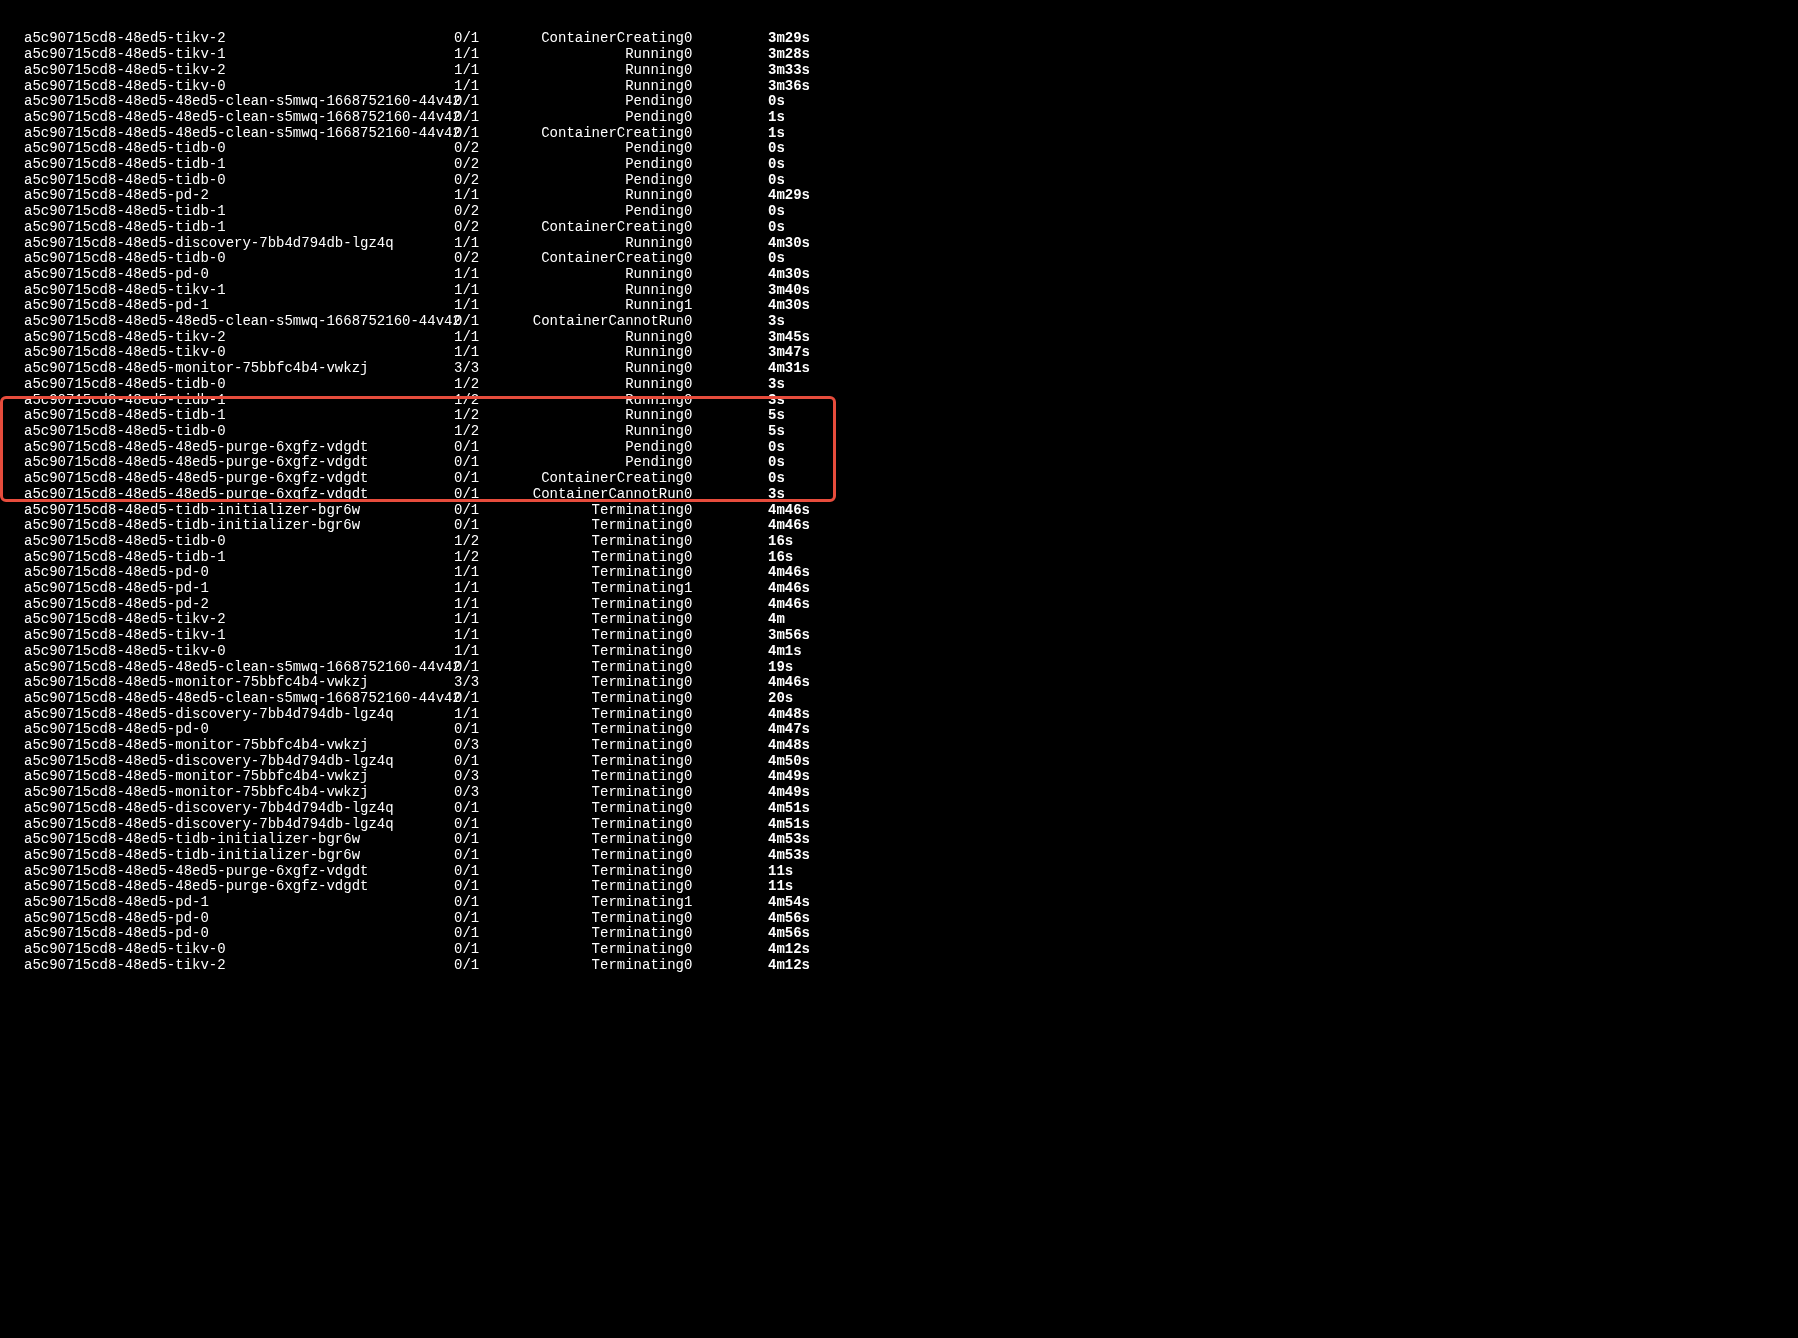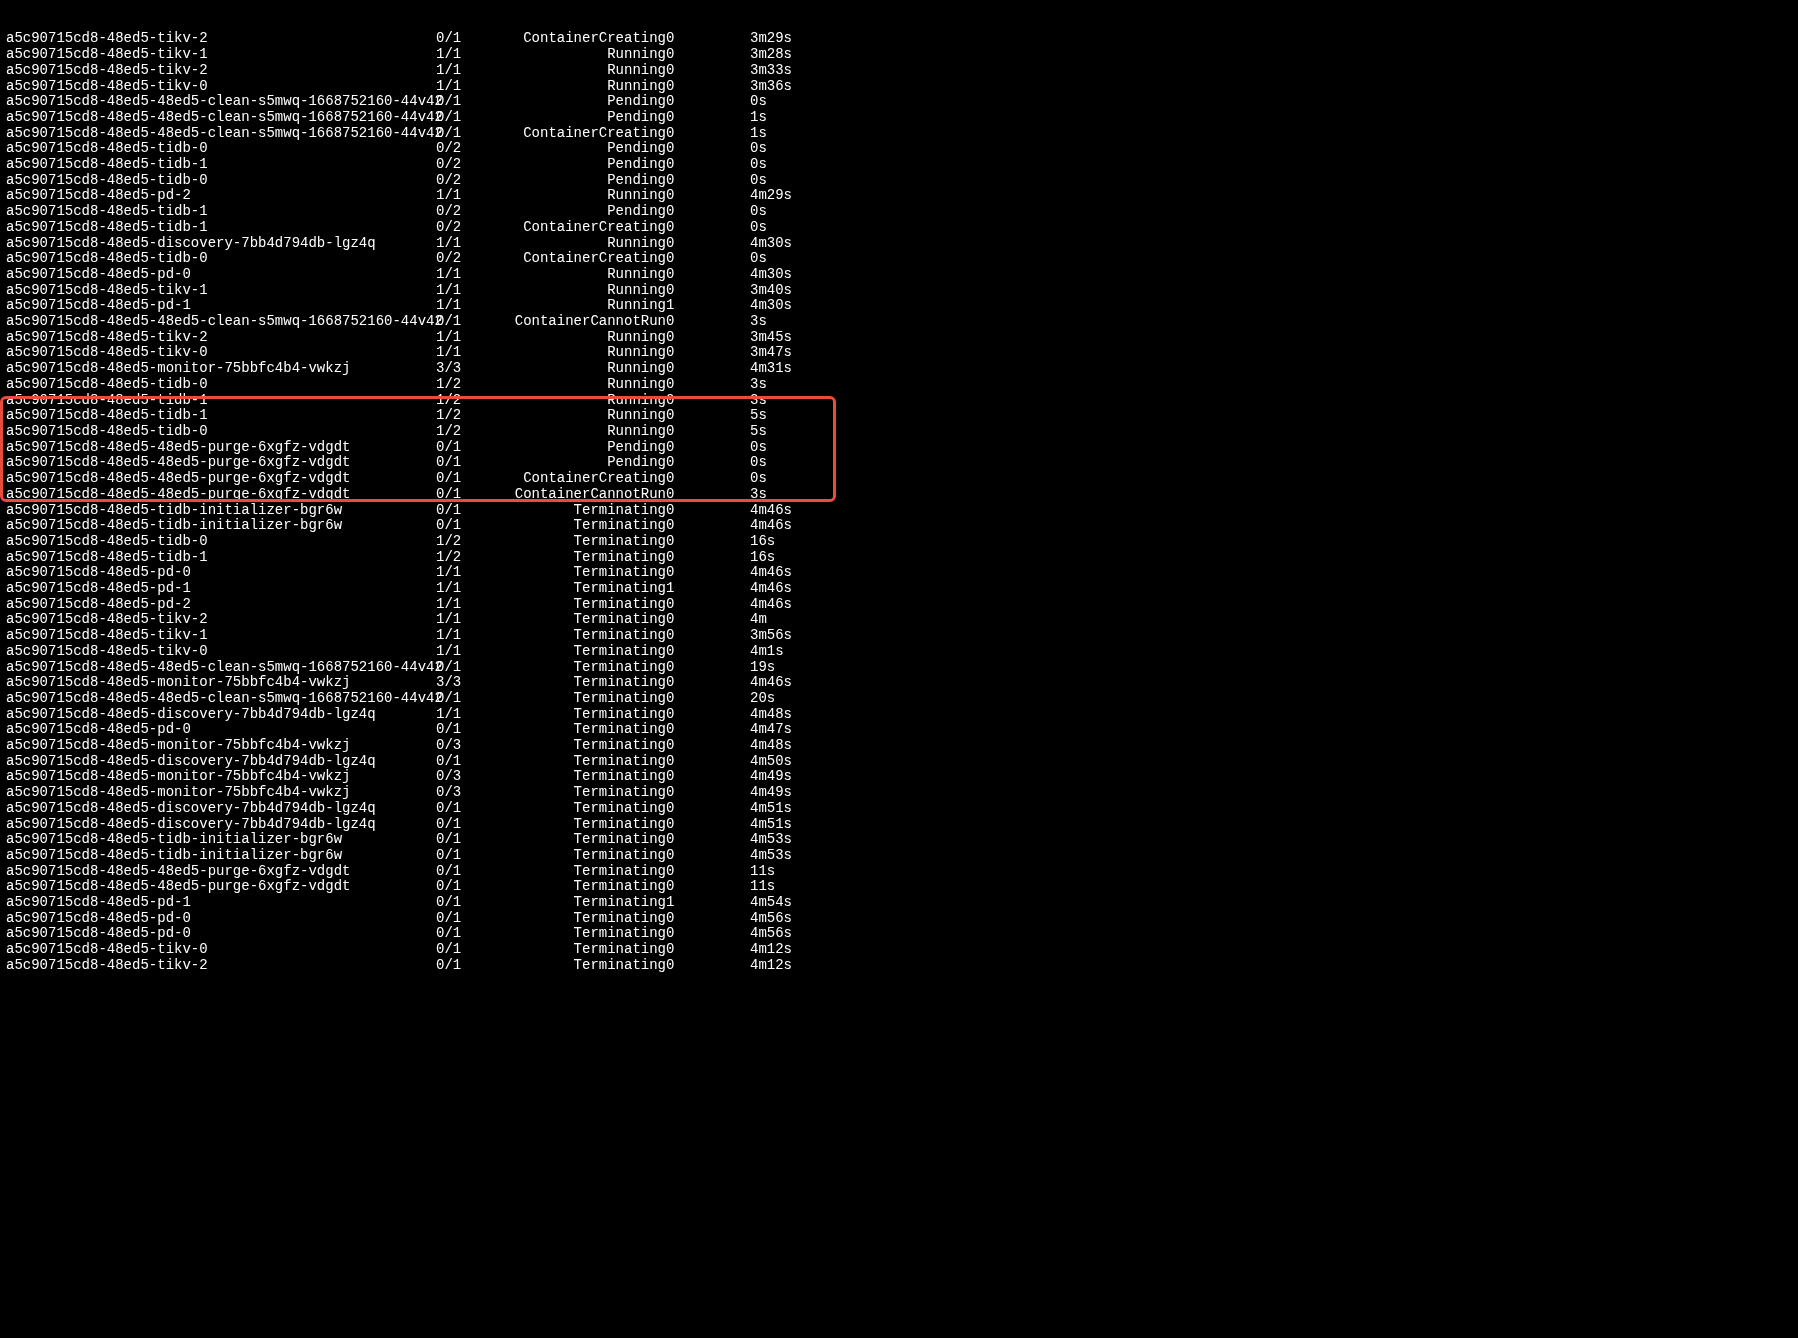--- a/index.html
+++ b/index.html
@@ -8,32 +8,32 @@
     background: #000;
     color: #fff;
     font-family: "Menlo", "Consolas", "Liberation Mono", monospace;
     font-size: 14px;
     line-height: 15.7px;
     width: 1798px;
     height: 1338px;
     overflow: hidden;
   }
   .terminal {
-    padding: 0 6px;
+    padding: 0 24px;
     white-space: pre;
     position: relative;
   }
   .row {
     display: flex;
   }
   .c-name    { width: 430px; }
   .c-ready   { width: 62px;  }
   .c-status  { width: 168px; text-align: right; }
   .c-restart { width: 84px;  }
-  .c-age     { width: 100px; }
+  .c-age     { width: 100px; font-weight: bold; }
 
   .highlight-box {
     position: absolute;
     border: 3px solid #e74c3c;
     border-radius: 6px;
     pointer-events: none;
     left: 0px;
     width: 830px;
     top: 385px;     
     height: 110px;  

